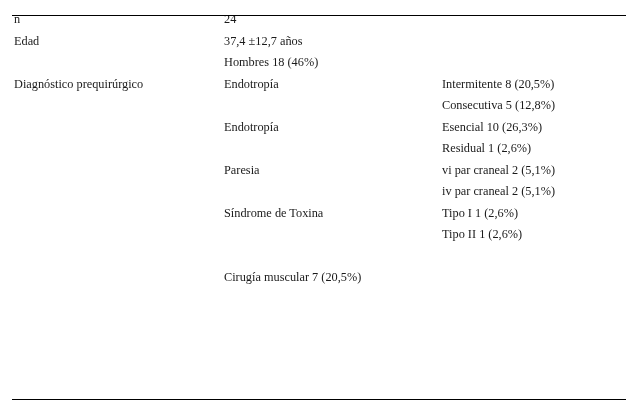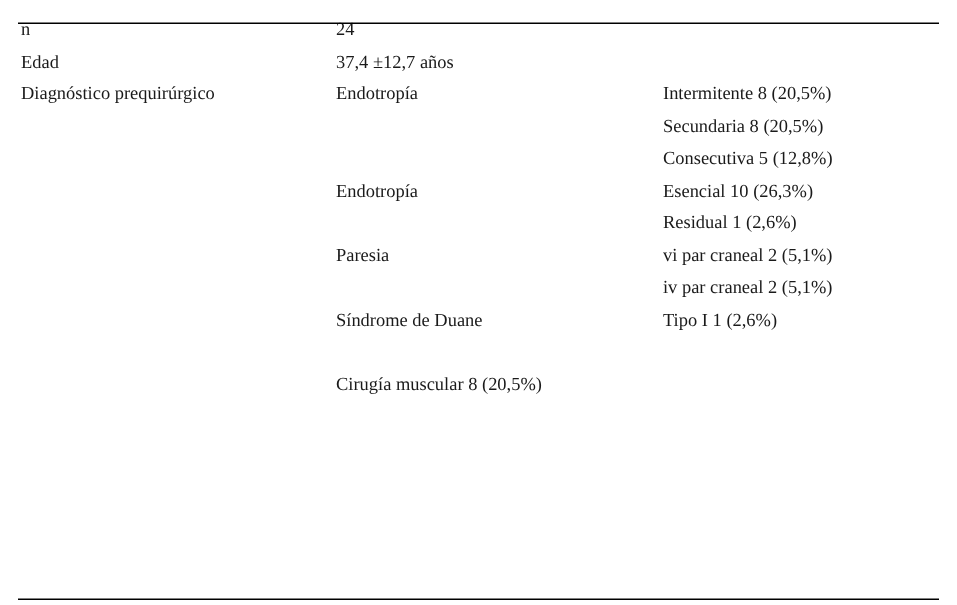--- a/index.html
+++ b/index.html
@@ -69,28 +69,28 @@
         <td class="col-label">n</td>
         <td class="col-mid">24</td>
         <td class="col-right"></td>
       </tr>
       <tr>
         <td class="col-label">Edad</td>
         <td class="col-mid">37,4 ±12,7 años</td>
         <td class="col-right"></td>
       </tr>
       <tr>
+        <td class="col-label"></td>
+        <td class="col-mid">Hombres 18 (46%)</td>
+        <td class="col-right"></td>
+      </tr>
+      <tr>
         <td class="col-label">Diagnóstico prequirúrgico</td>
         <td class="col-mid">Endotropía</td>
         <td class="col-right">Intermitente 8 (20,5%)</td>
-      </tr>
-      <tr>
-        <td class="col-label"></td>
-        <td class="col-mid"></td>
-        <td class="col-right">Secundaria 8 (20,5%)</td>
       </tr>
       <tr>
         <td class="col-label"></td>
         <td class="col-mid"></td>
         <td class="col-right">Consecutiva 5 (12,8%)</td>
       </tr>
       <tr>
         <td class="col-label"></td>
         <td class="col-mid">Endotropía</td>
         <td class="col-right">Esencial 10 (26,3%)</td>
@@ -105,30 +105,35 @@
         <td class="col-mid">Paresia</td>
         <td class="col-right">vi par craneal 2 (5,1%)</td>
       </tr>
       <tr>
         <td class="col-label"></td>
         <td class="col-mid"></td>
         <td class="col-right">iv par craneal 2 (5,1%)</td>
       </tr>
       <tr>
         <td class="col-label"></td>
-        <td class="col-mid">Síndrome de Duane</td>
+        <td class="col-mid">Síndrome de Toxina</td>
         <td class="col-right">Tipo I 1 (2,6%)</td>
+      </tr>
+      <tr>
+        <td class="col-label"></td>
+        <td class="col-mid"></td>
+        <td class="col-right">Tipo II 1 (2,6%)</td>
       </tr>
       <tr class="spacer-row">
         <td class="col-label"></td>
         <td class="col-mid"></td>
         <td class="col-right"></td>
       </tr>
       <tr>
         <td class="col-label"></td>
-        <td class="col-mid">Cirugía muscular 8 (20,5%)</td>
+        <td class="col-mid">Cirugía muscular 7 (20,5%)</td>
         <td class="col-right"></td>
       </tr>
     </tbody>
   </table>
 
   <div class="rule-bottom"></div>
 </div>
 
 </body></html>

